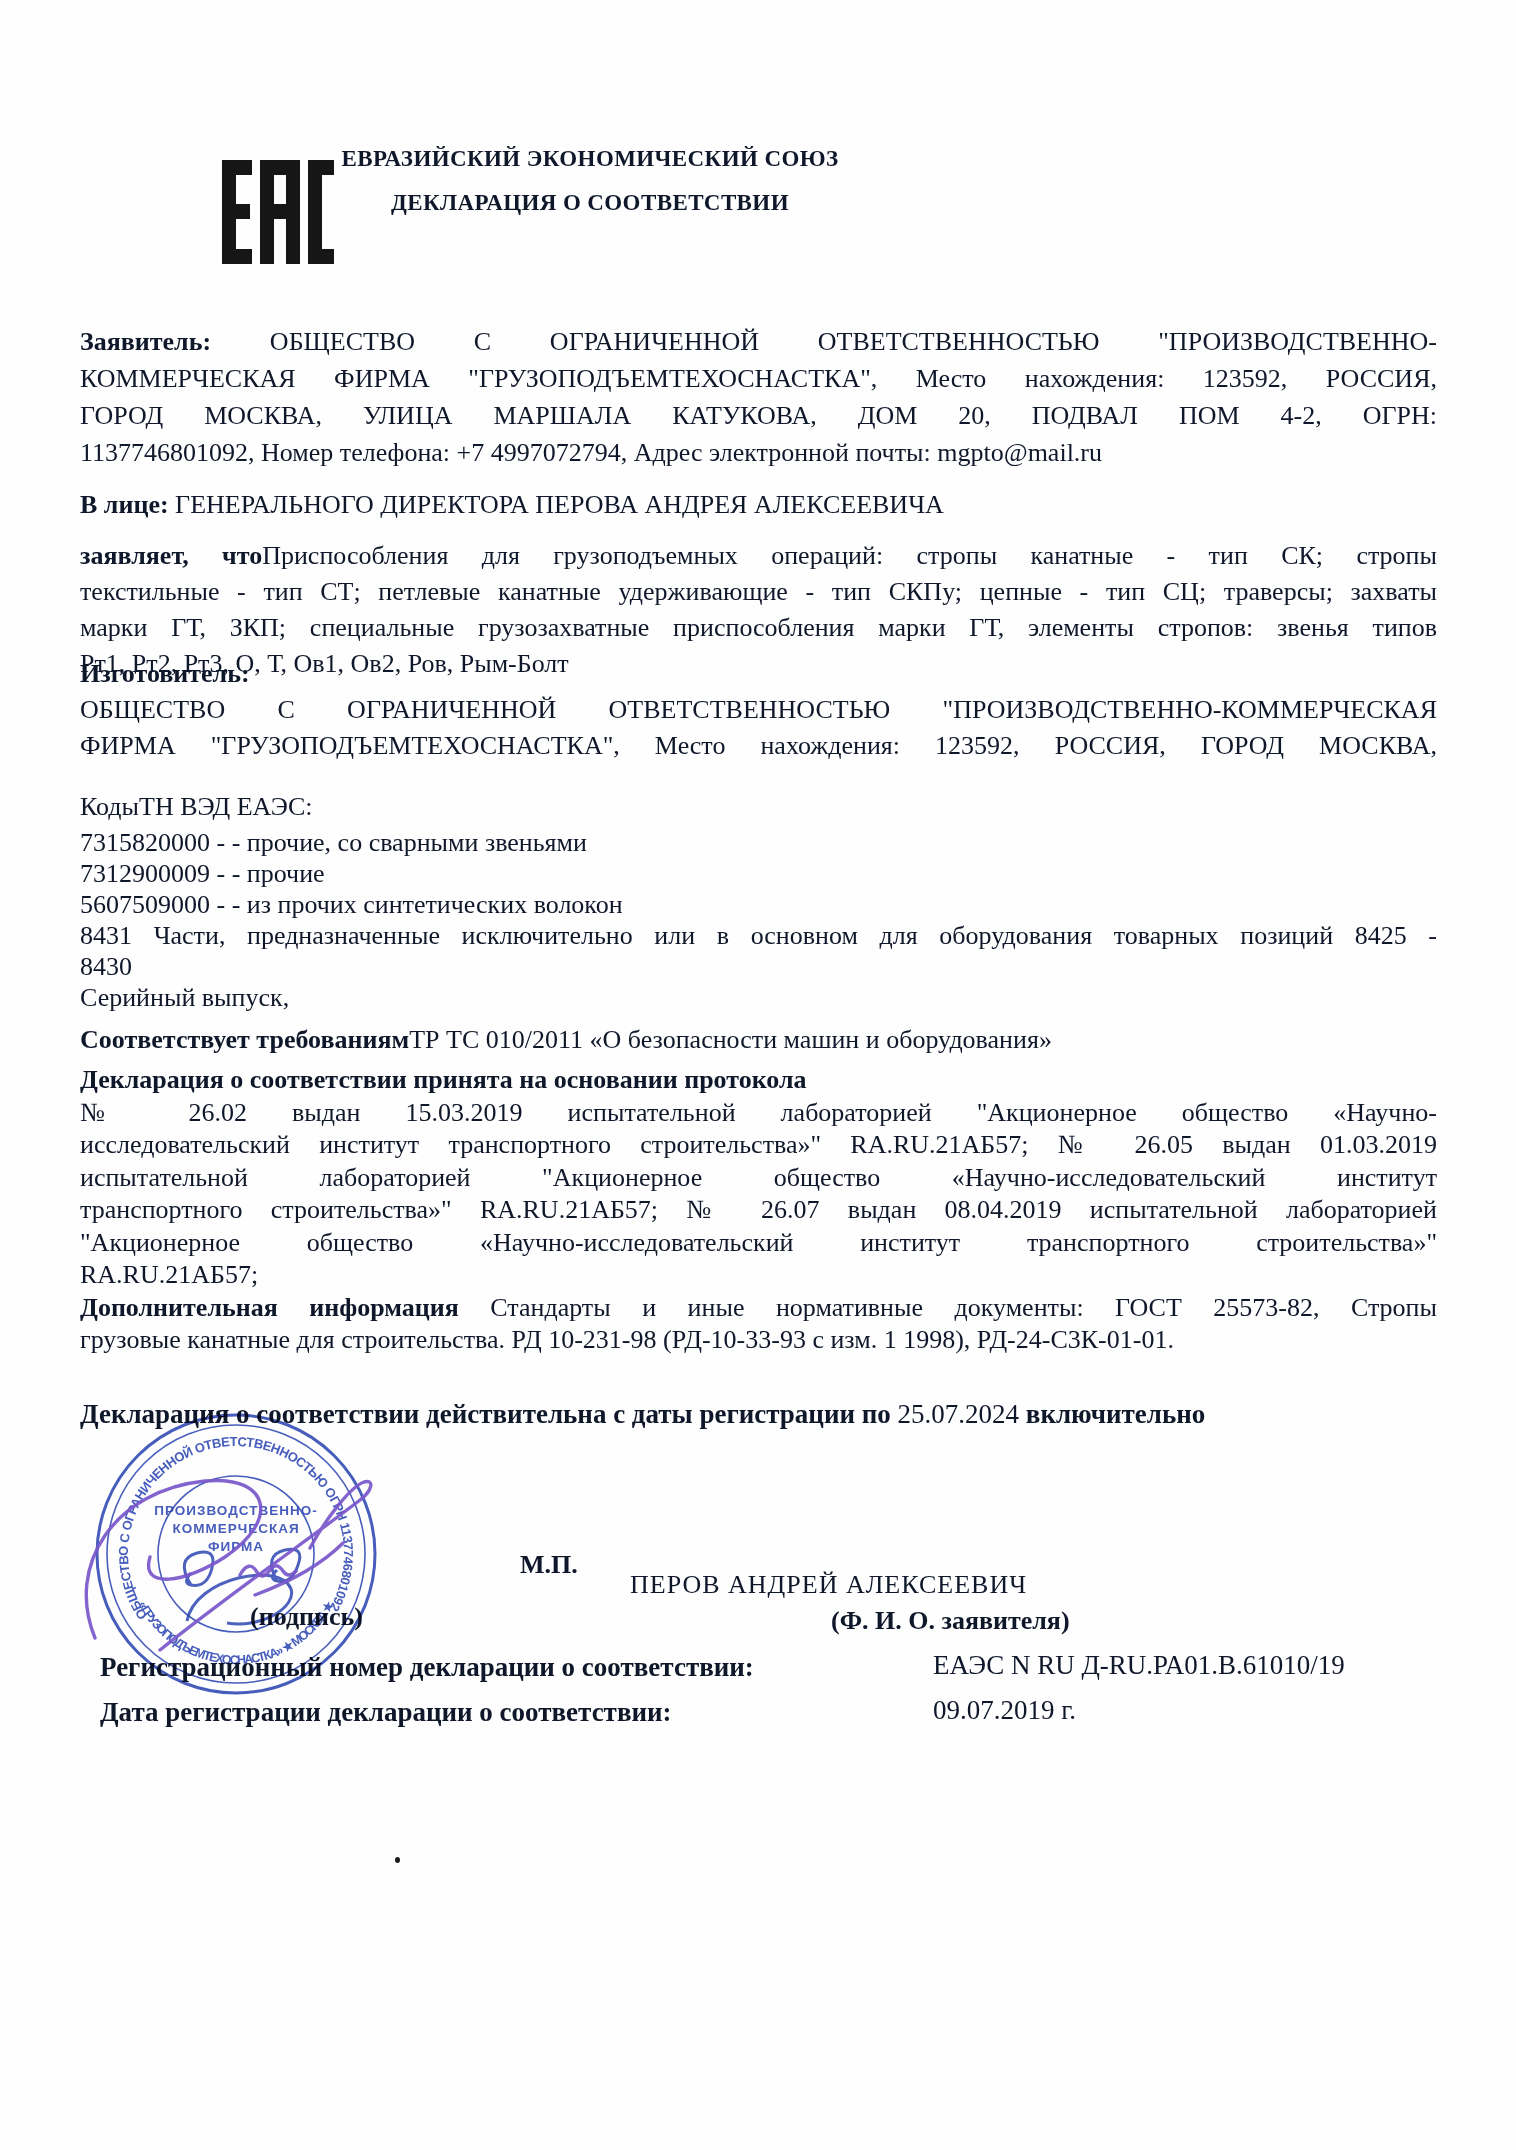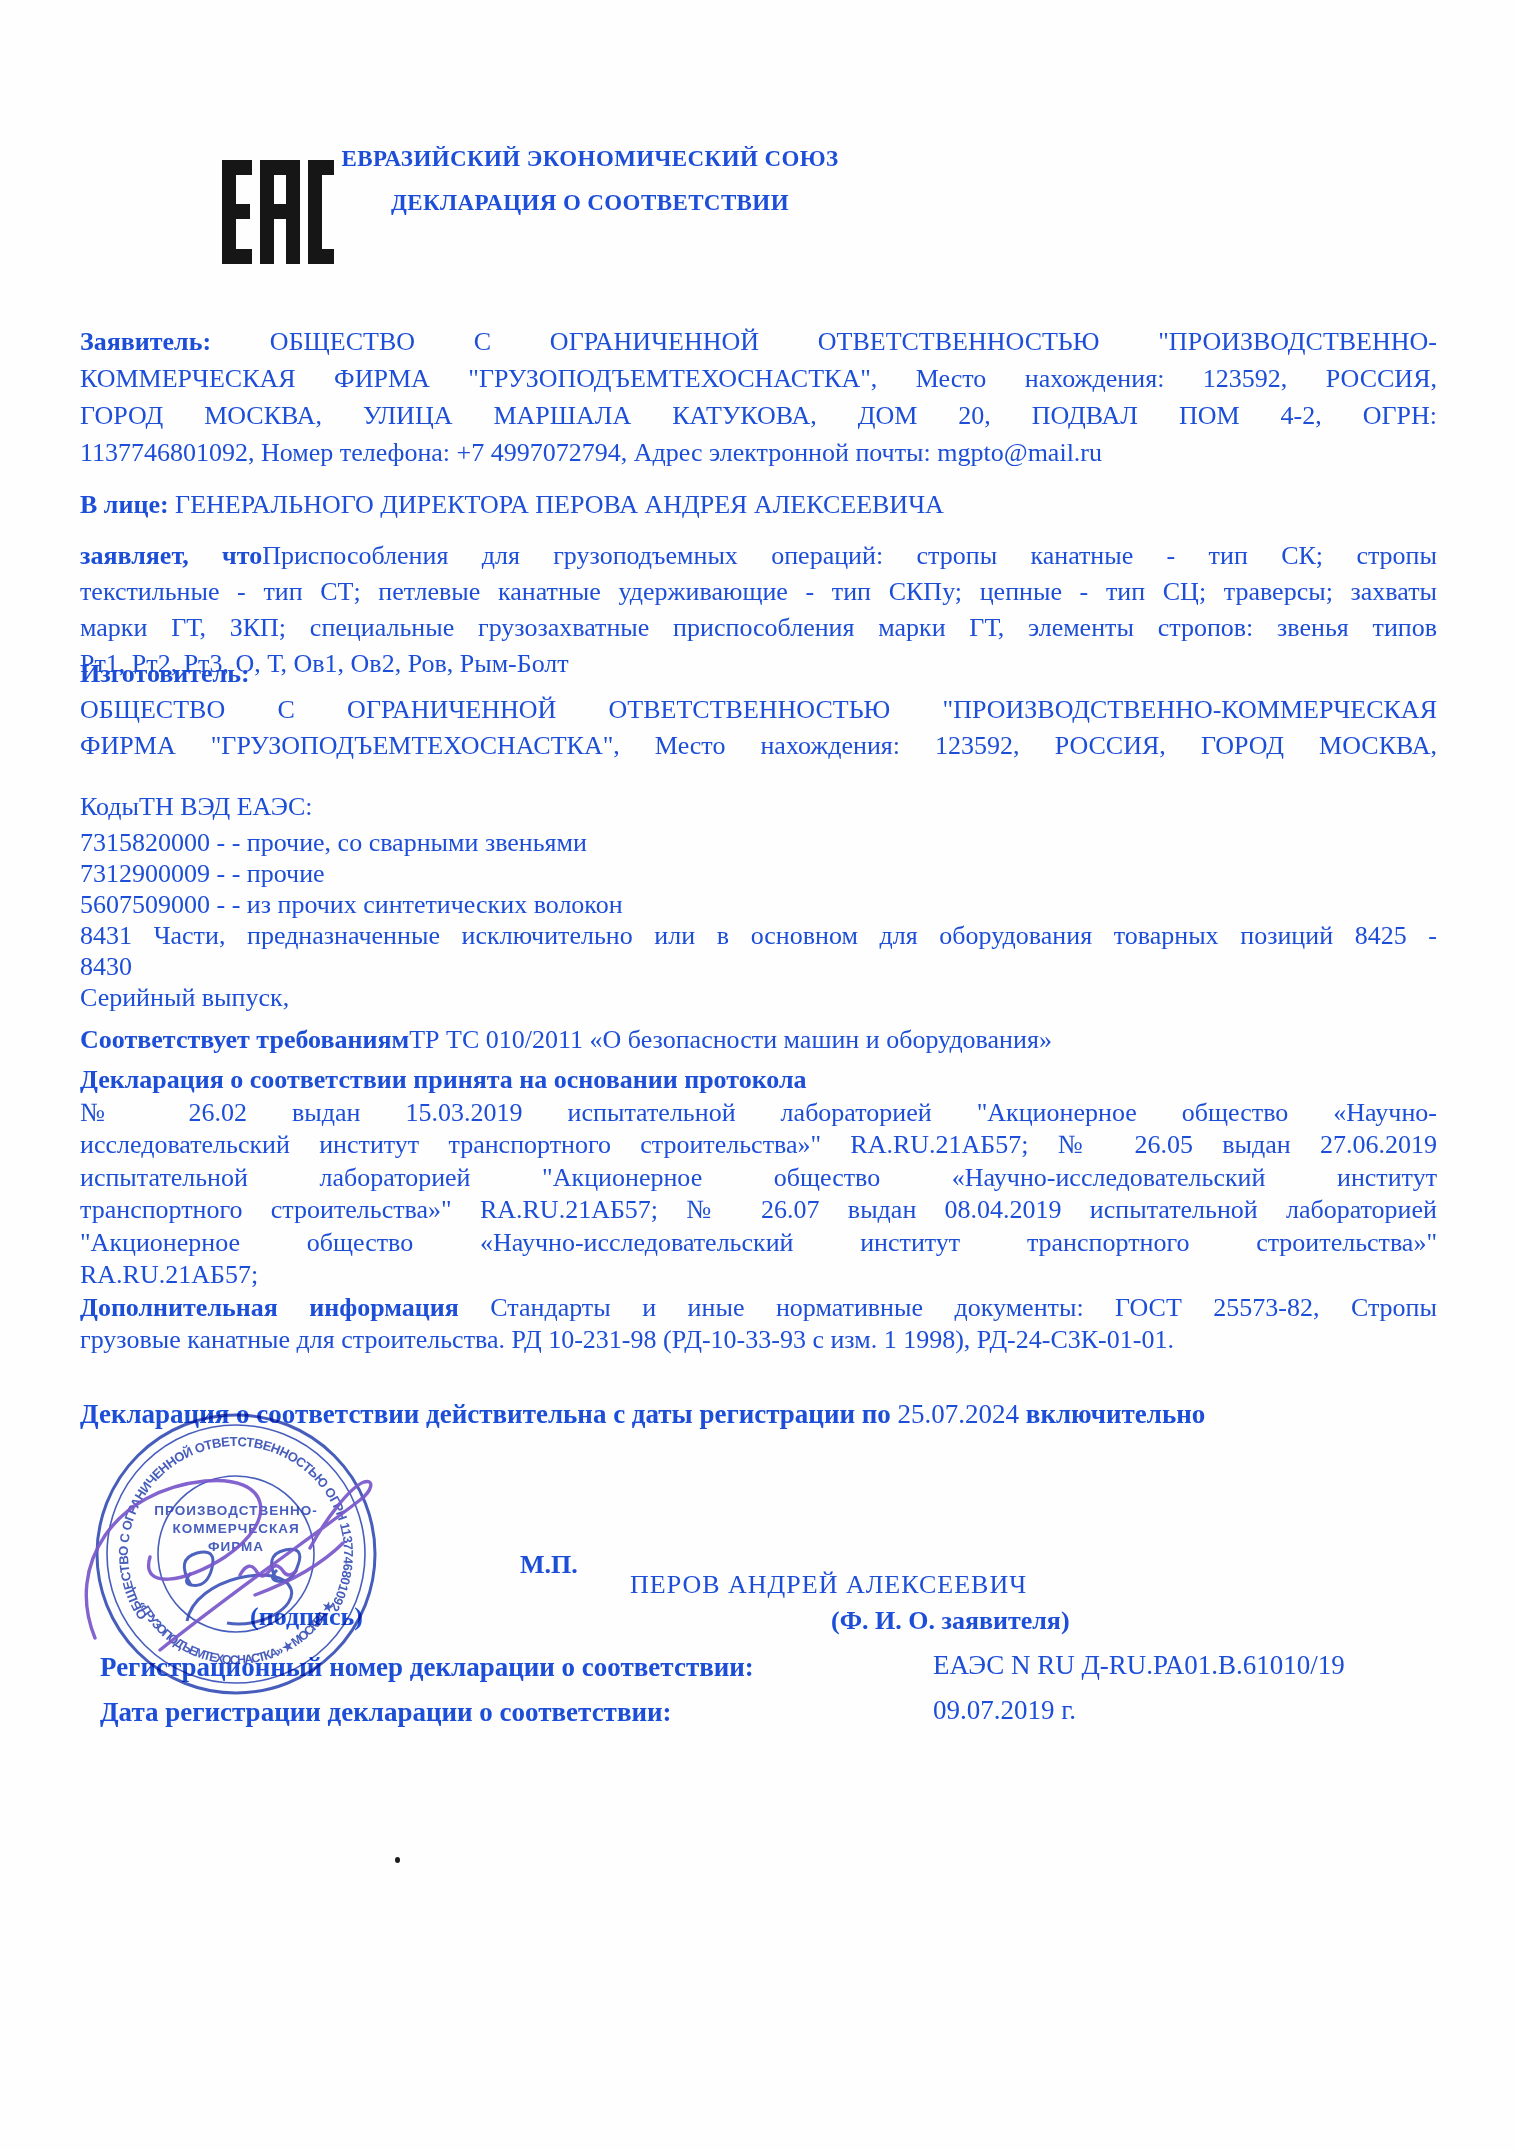--- a/index.html
+++ b/index.html
@@ -1,19 +1,19 @@
 <!DOCTYPE html>
 <html><head>
 <meta charset="utf-8">
 <style>
   html,body { margin:0; padding:0; background:#e8e8e8; }
   .page {
     position:relative; width:1516px; height:2150px; margin:0 auto;
     background:#fefefe; overflow:hidden;
-    font-family:"Liberation Serif", serif; color:#1d4ed8;
+    font-family:"Liberation Serif", serif; color:#0f172a;
   }
   .abs { position:absolute; }
   .line { font-size:26px; line-height:37px; white-space:normal; }
   .j { text-align:justify; text-align-last:justify; }
   .b { font-weight:700; }
   .titles { text-align:center; font-weight:700; font-size:23px; letter-spacing:.4px; }
   .lh36 .line { line-height:36px; }
   .lh32 .line { line-height:32.5px; }
   .lh31 .line { line-height:31px; }
   .lh32a .line { line-height:32px; }
@@ -84,21 +84,21 @@
     </div>
   </div>
 
   <div class="abs" style="left:80px; top:1021px; width:1357px;">
     <div class="line"><span class="b">Соответствует требованиям</span><span>ТР ТС 010/2011 «О безопасности машин и оборудования»</span></div>
   </div>
 
   <div class="abs lh32" style="left:80px; top:1064px; width:1357px;">
     <div class="line b">Декларация о соответствии принята на основании протокола</div>
     <div class="line j">№ 26.02 выдан 15.03.2019 испытательной лабораторией "Акционерное общество «Научно-</div>
-    <div class="line j">исследовательский институт транспортного строительства»" RA.RU.21АБ57; № 26.05 выдан 27.06.2019</div>
+    <div class="line j">исследовательский институт транспортного строительства»" RA.RU.21АБ57; № 26.05 выдан 01.03.2019</div>
     <div class="line j">испытательной лабораторией "Акционерное общество «Научно-исследовательский институт</div>
     <div class="line j">транспортного строительства»" RA.RU.21АБ57; № 26.07 выдан 08.04.2019 испытательной лабораторией</div>
     <div class="line j">"Акционерное общество «Научно-исследовательский институт транспортного строительства»"</div>
     <div class="line">RA.RU.21АБ57;</div>
   </div>
 
   <div class="abs lh32a" style="left:80px; top:1292px; width:1357px;">
     <div class="line j"><span class="b">Дополнительная информация</span><span> Стандарты и иные нормативные документы: ГОСТ 25573-82, Стропы</span></div>
     <div class="line">грузовые канатные для строительства. РД 10-231-98 (РД-10-33-93 с изм. 1 1998), РД-24-С3К-01-01.</div>
   </div>

